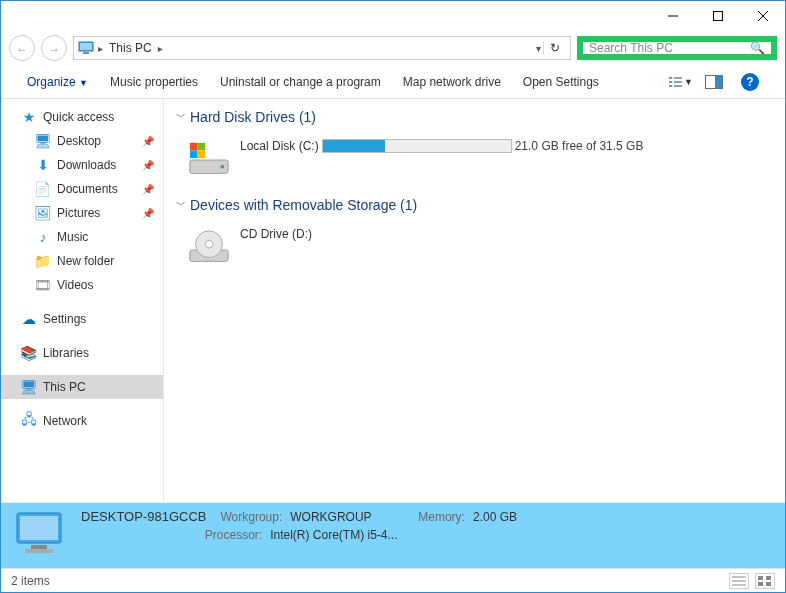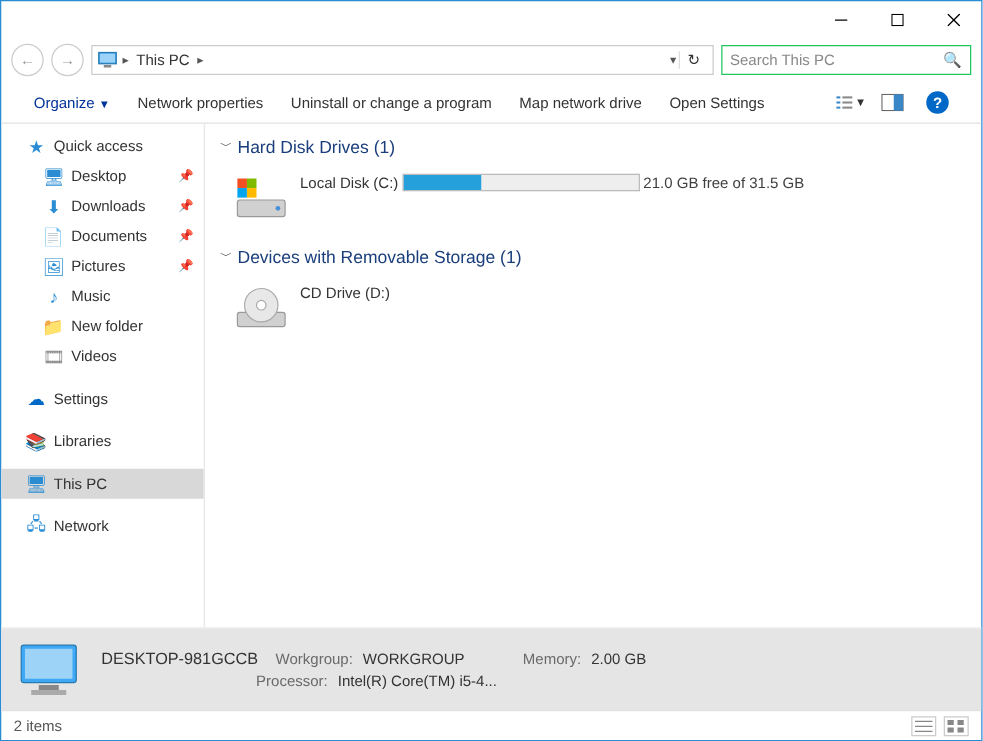--- a/index.html
+++ b/index.html
@@ -10,21 +10,21 @@
 .titlebar .win-btn { width: 45px; height: 30px; display: flex; align-items: center; justify-content: center; cursor: pointer; }
 .titlebar .win-btn svg { width: 10px; height: 10px; }
 
 
 .addressbar { height: 34px; display: flex; align-items: center; padding: 0 8px; gap: 6px; }
 .nav-btn { width: 26px; height: 26px; border: 1px solid #ccc; border-radius: 13px; display:flex;align-items:center;justify-content:center; cursor:pointer; color:#999;}
 .pathbox { flex: 1; height: 24px; border: 1px solid #ccc; display:flex; align-items:center; padding:0 4px; gap:4px; position:relative;}
 .pathbox .crumb { padding:0 2px; }
 .pathbox .chev { color:#555; font-size:10px; }
 .pathbox .refresh { margin-left:auto; display:flex; gap:2px; align-items:center;}
-.searchbox { width: 200px; height:24px; border:1px solid #22c55e; display:flex; align-items:center; padding:0 6px; color:#888;}
+.searchbox { width: 200px; height:24px; border:6px solid #22c55e; display:flex; align-items:center; padding:0 6px; color:#888;}
 .searchbox .magnify { margin-left:auto; }
 
 
 .toolbar { height: 34px; border-bottom: 1px solid #e1e1e1; display:flex; align-items:center; padding:0 26px; gap: 22px; font-size: 12px; color:#333;}
 .toolbar .organize { color:#003399; }
 .toolbar .item { cursor:pointer; }
 .toolbar .right { margin-left:auto; display:flex; gap:12px; align-items:center;}
 .toolbar .icon-btn { width:24px; display:flex; align-items:center; gap:2px;}
 .help { width:18px;height:18px;border-radius:9px;background:#0068c6;color:white;display:flex;align-items:center;justify-content:center;font-size:12px;font-weight:bold;}
 
@@ -45,21 +45,21 @@
 .section-head .caret { color:#555; font-size:10px;}
 .drive-row { display:flex; align-items:flex-start; gap:10px; padding:6px 12px; margin-bottom:6px;}
 .drive-icon { width:42px; height:42px; display:flex; align-items:center; justify-content:center;}
 .drive-info { display:flex; flex-direction:row; gap:3px; }
 .drive-name { font-size:12px; }
 .progress { width:190px; height:14px; border:1px solid #bcbcbc; background:#eee; }
 .progress .fill { height:100%; background:#26a0da; width:33%;}
 .drive-free { color:#404040; font-size:12px;}
 
 
-.details-pane { height:66px; border-top:1px solid #eee; background:#e5e5e5; display:flex; align-items:center; padding:6px 12px; gap:12px;}
+.details-pane { height:66px; border-top:1px solid #eee; background:#7dd3fc; display:flex; padding:6px 12px; gap:12px;}
 .details-pane .bigicon { width:56px; height:48px; }
 .details-pane .title { font-size:13px; color:#333; margin-right:6px;}
 
 
 .statusbar { height:24px; border-top:1px solid #e1e1e1; display:flex; align-items:center; padding:0 10px; font-size:12px; color:#555;}
 .statusbar .viewbtns { margin-left:auto; display:flex; gap:6px;}
 .viewbtns .vb { width:20px;height:16px; border:1px solid #ccc; display:flex;}
 
 </style>
 </head>
@@ -102,21 +102,21 @@
     </div>
   </div>
   <div class="searchbox">
     <span>Search This PC</span>
     <span class="magnify">🔍</span>
   </div>
 </div>
 
 <div class="toolbar">
   <span class="item organize"><span>Organize</span> <span style="font-size:9px;">▼</span></span>
-  <span class="item">Network properties</span>
+  <span class="item">Music properties</span>
   <span class="item">Uninstall or change a program</span>
   <span class="item">Map network drive</span>
   <span class="item">Open Settings</span>
   <div class="right">
     <div class="icon-btn">
       <svg width="16" height="14" viewBox="0 0 16 14">
           <rect x="0" y="1" width="4" height="2" fill="#3a87c8"></rect>
           <rect x="6" y="1" width="10" height="2" fill="#888"></rect>
           <rect x="0" y="6" width="4" height="2" fill="#3a87c8"></rect>
           <rect x="6" y="6" width="10" height="2" fill="#888"></rect>

